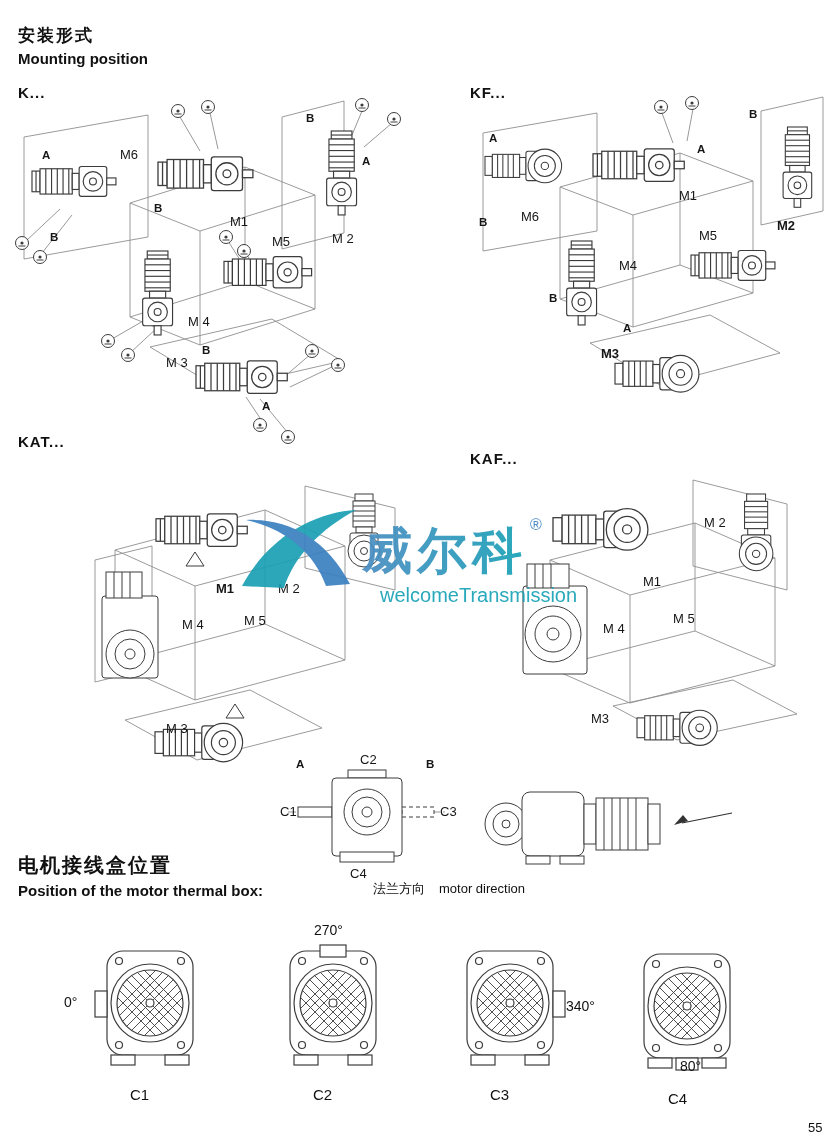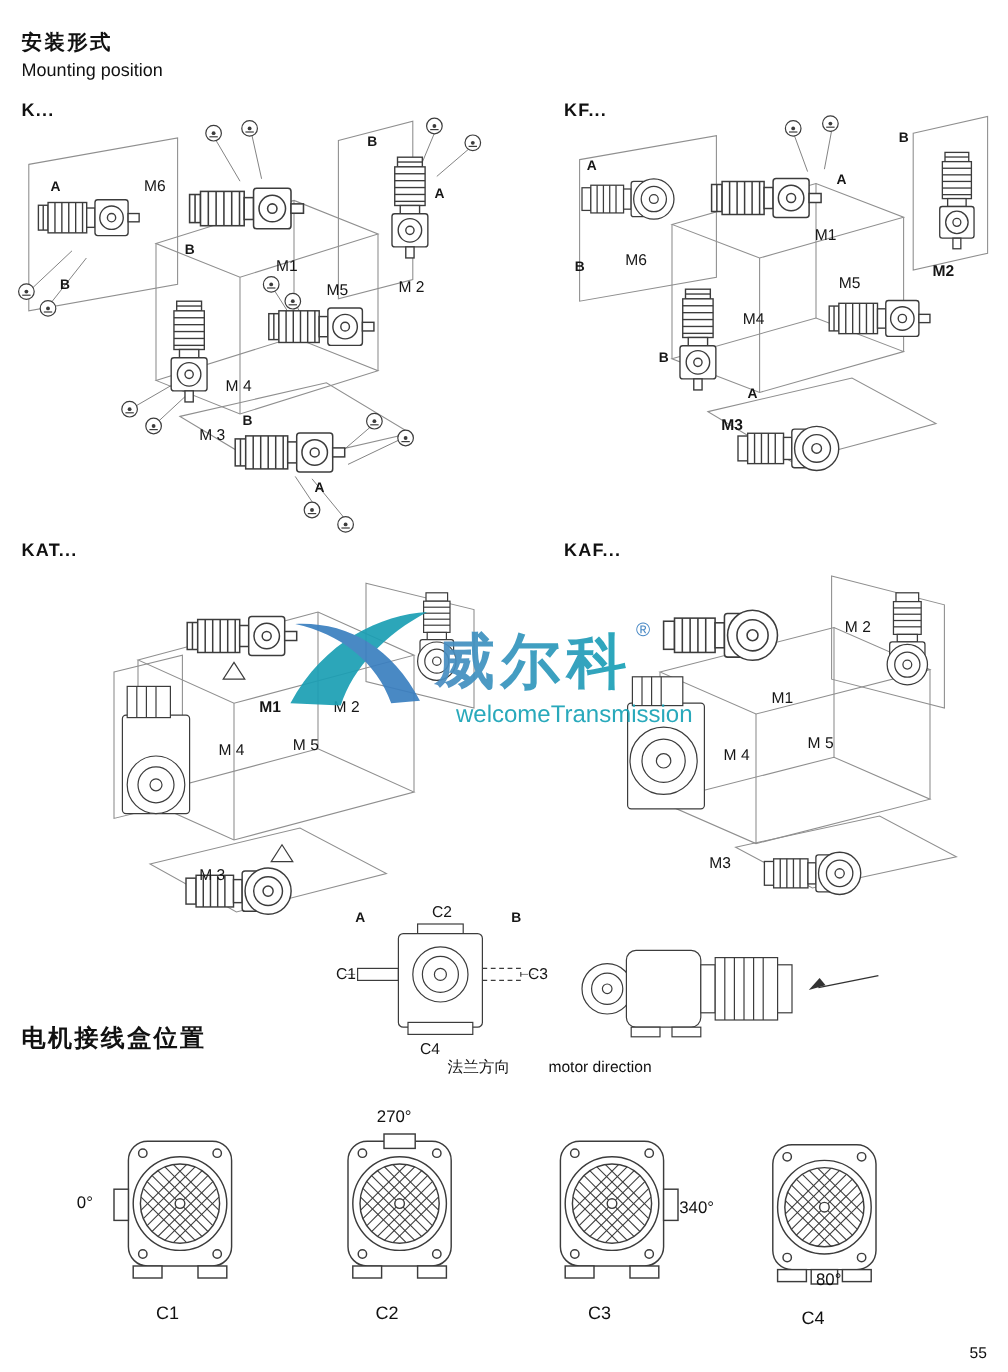--- a/index.html
+++ b/index.html
@@ -1,32 +1,32 @@
 <!DOCTYPE html>
 <html><head>
 <meta charset="utf-8">
 <style>
   html,body{margin:0;padding:0}
   body{background:#fff}
   .page{position:relative;width:840px;height:1143px;background:#ffffff;font-family:"Liberation Sans",sans-serif;color:#111;overflow:hidden}
   .abs{position:absolute}
   .t-cn{font-size:17px;font-weight:bold;letter-spacing:2px}
-  .t-en{font-size:15px;font-weight:normal}
+  .t-en{font-size:15px;font-weight:bold}
   .seclbl{font-size:15px;font-weight:bold;letter-spacing:1px}
   .pagenum{font-size:13px}
   svg{position:absolute;overflow:visible}
   .plane{fill:none;stroke:#8f8f8f;stroke-width:0.9}
   .leader{stroke:#6b6b6b;stroke-width:0.7}
   .part{fill:#ffffff;stroke:#3c3c3c;stroke-width:1}
   text.mlbl{font-family:"Liberation Sans",sans-serif;font-size:13px;fill:#161616}
   text.bold{font-weight:bold}
   text.ab{font-family:"Liberation Sans",sans-serif;font-size:11.5px;fill:#161616;font-weight:bold}
   .angle{font-size:14px}
   .clbl{font-size:15px}
-  .cap{display:flex;gap:32px;font-size:13px;align-items:baseline}
+  .cap{display:flex;gap:14px;font-size:13px;align-items:baseline}
   .tab{fill:#fff;stroke:#3c3c3c;stroke-width:1.2}
 </style>
 </head>
 <body>
 
 <div class="page">
 
   <svg width="0" height="0" style="position:absolute">
     <defs>
       <g id="gm" fill="#fff" stroke="#3c3c3c" stroke-width="1">
@@ -94,21 +94,21 @@
         <circle cx="55" cy="58" r="4"></circle>
       </g>
     </defs>
   </svg>
 
   <div class="abs t-cn" style="left:18px;top:24px">安装形式</div>
   <div class="abs t-en" style="left:18px;top:50px">Mounting position</div>
 
   <div class="abs seclbl" style="left:18px;top:84px">K...</div>
   <div class="abs seclbl" style="left:470px;top:84px">KF...</div>
-  <div class="abs seclbl" style="left:18px;top:450px">KAT...</div>
+  <div class="abs seclbl" style="left:18px;top:433px">KAT...</div>
   <div class="abs seclbl" style="left:470px;top:450px">KAF...</div>
 
   <svg style="left:10px;top:95px" width="450" height="350" viewBox="0 0 450 350">
     <g class="plane">
       <polygon points="14,42 138,20 138,142 14,164"></polygon>
       <polygon points="272,22 334,6 334,138 272,154"></polygon>
       <polygon points="140,252 262,224 332,266 210,294"></polygon>
     </g>
     <g class="plane">
       <polygon points="120,108 235,72 305,100 190,136"></polygon>
@@ -339,20 +339,21 @@
       <rect x="48" y="84" width="24" height="8"></rect>
       <rect x="82" y="84" width="24" height="8"></rect>
     </g>
   </svg>
   <svg style="left:672px;top:808px" width="64" height="22" viewBox="0 0 64 22">
     <line x1="60" y1="5" x2="10" y2="15" stroke="#333" stroke-width="1.2"></line>
     <polygon points="2,17 16,13 11,7" fill="#333"></polygon>
   </svg>
 
   <div class="abs t-cn" style="left:18px;top:852px;font-size:20px">电机接线盒位置</div>
+  <div class="abs t-en" style="left:18px;top:882px">Position of the motor thermal box:</div>
 
   <svg style="left:95px;top:945px" width="110" height="130" viewBox="0 0 110 130">
     <use href="#motorface"></use>
     <rect class="tab" x="0" y="46" width="12" height="26"></rect>
   </svg>
   <div class="abs angle" style="left:64px;top:994px">0°</div>
   <div class="abs clbl" style="left:130px;top:1086px">C1</div>
 
   <svg style="left:278px;top:945px" width="110" height="130" viewBox="0 0 110 130">
     <use href="#motorface"></use>

